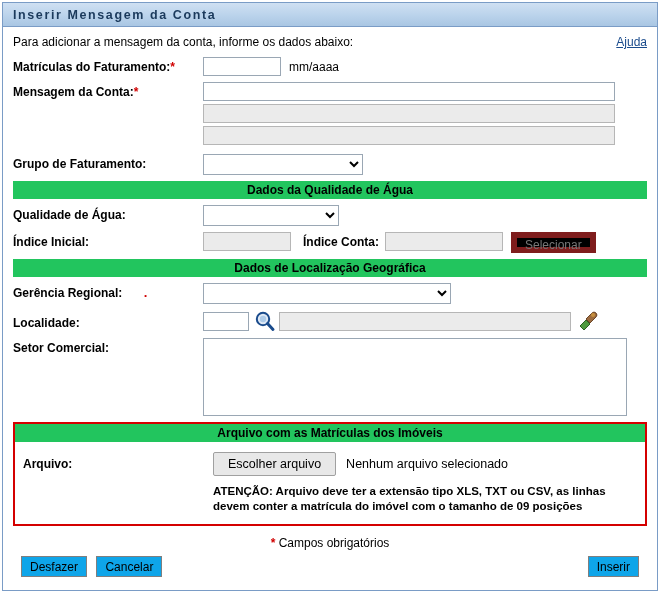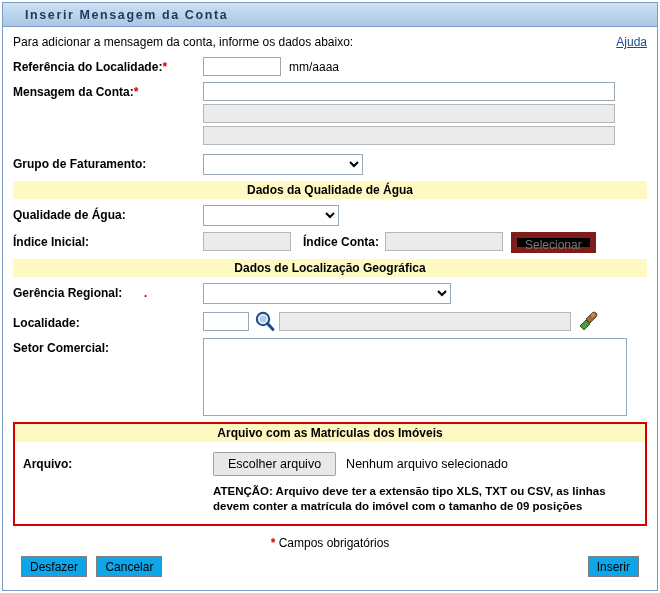--- a/index.html
+++ b/index.html
@@ -31,21 +31,20 @@
     display: flex;
     align-items: center;
     padding-left: 10px;
     box-sizing: border-box;
   }
   .titlebar-text {
     font-size: 12.5px;
     font-weight: bold;
     color: #1b3a5c;
     letter-spacing: 1.6px;
-    margin-left: 12px;
   }
   .content {
     padding: 8px 10px 0 10px;
     box-sizing: border-box;
   }
   .intro-row {
     display: flex;
     justify-content: space-between;
     align-items: baseline;
     margin-bottom: 8px;
@@ -95,21 +94,21 @@
     border: 1px solid #9aa7b4;
     background: #ffffff;
     box-sizing: border-box;
   }
   .suffix {
     font-size: 12px;
     margin-left: 8px;
     padding-top: 3px;
   }
   .section-bar {
-    background: #fef9c3;
+    background: #22c55e;
     text-align: center;
     font-weight: bold;
     font-size: 12px;
     height: 18px;
     line-height: 18px;
     margin: 4px 0 6px 0;
     color: #000;
   }
   .msg-stack input {
     display: block;
@@ -235,21 +234,21 @@
 
   <div class="content">
 
     <div class="intro-row">
       <span class="intro-text">Para adicionar a mensagem da conta, informe os dados abaixo:</span>
       <span class="help-link">Ajuda</span>
     </div>
 
     <div class="form-row">
       <div class="lbl">
-        <span>Referência do Localidade:</span><span class="req">*</span>
+        <span>Matrículas do Faturamento:</span><span class="req">*</span>
       </div>
       <input class="txt" style="width: 78px;" value="">
       <span class="suffix">mm/aaaa</span>
     </div>
 
     <div class="form-row">
       <div class="lbl">
         <span>Mensagem da Conta:</span><span class="req">*</span>
       </div>
       <div class="msg-stack">

